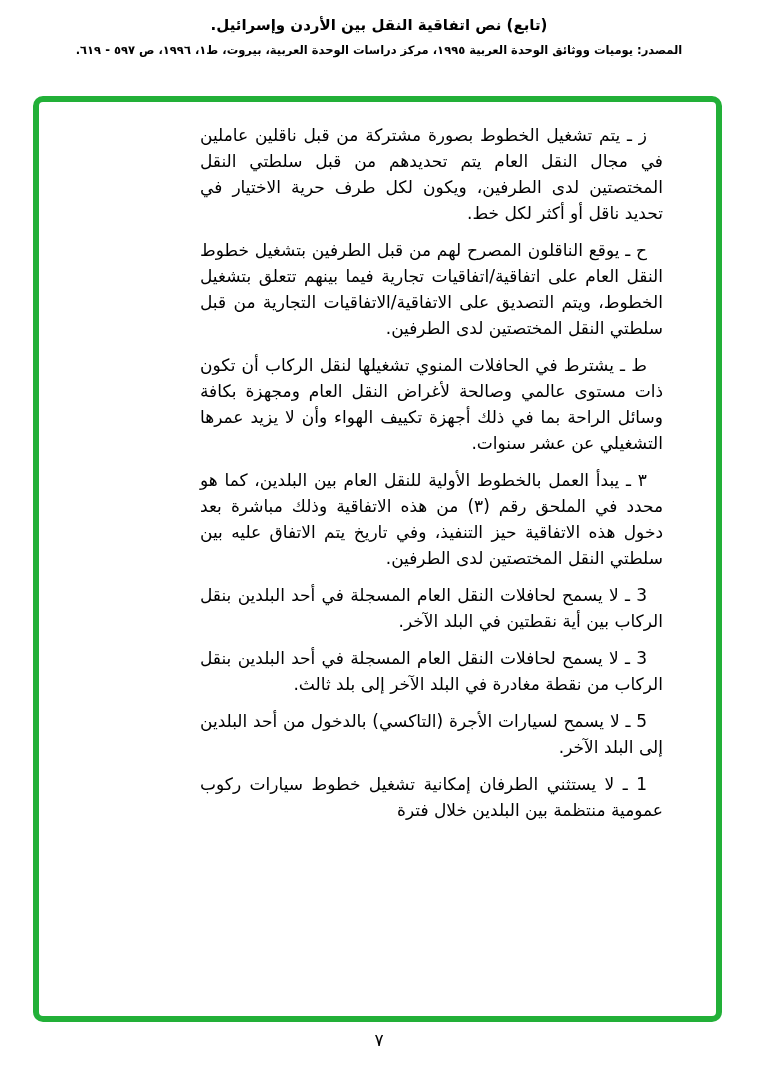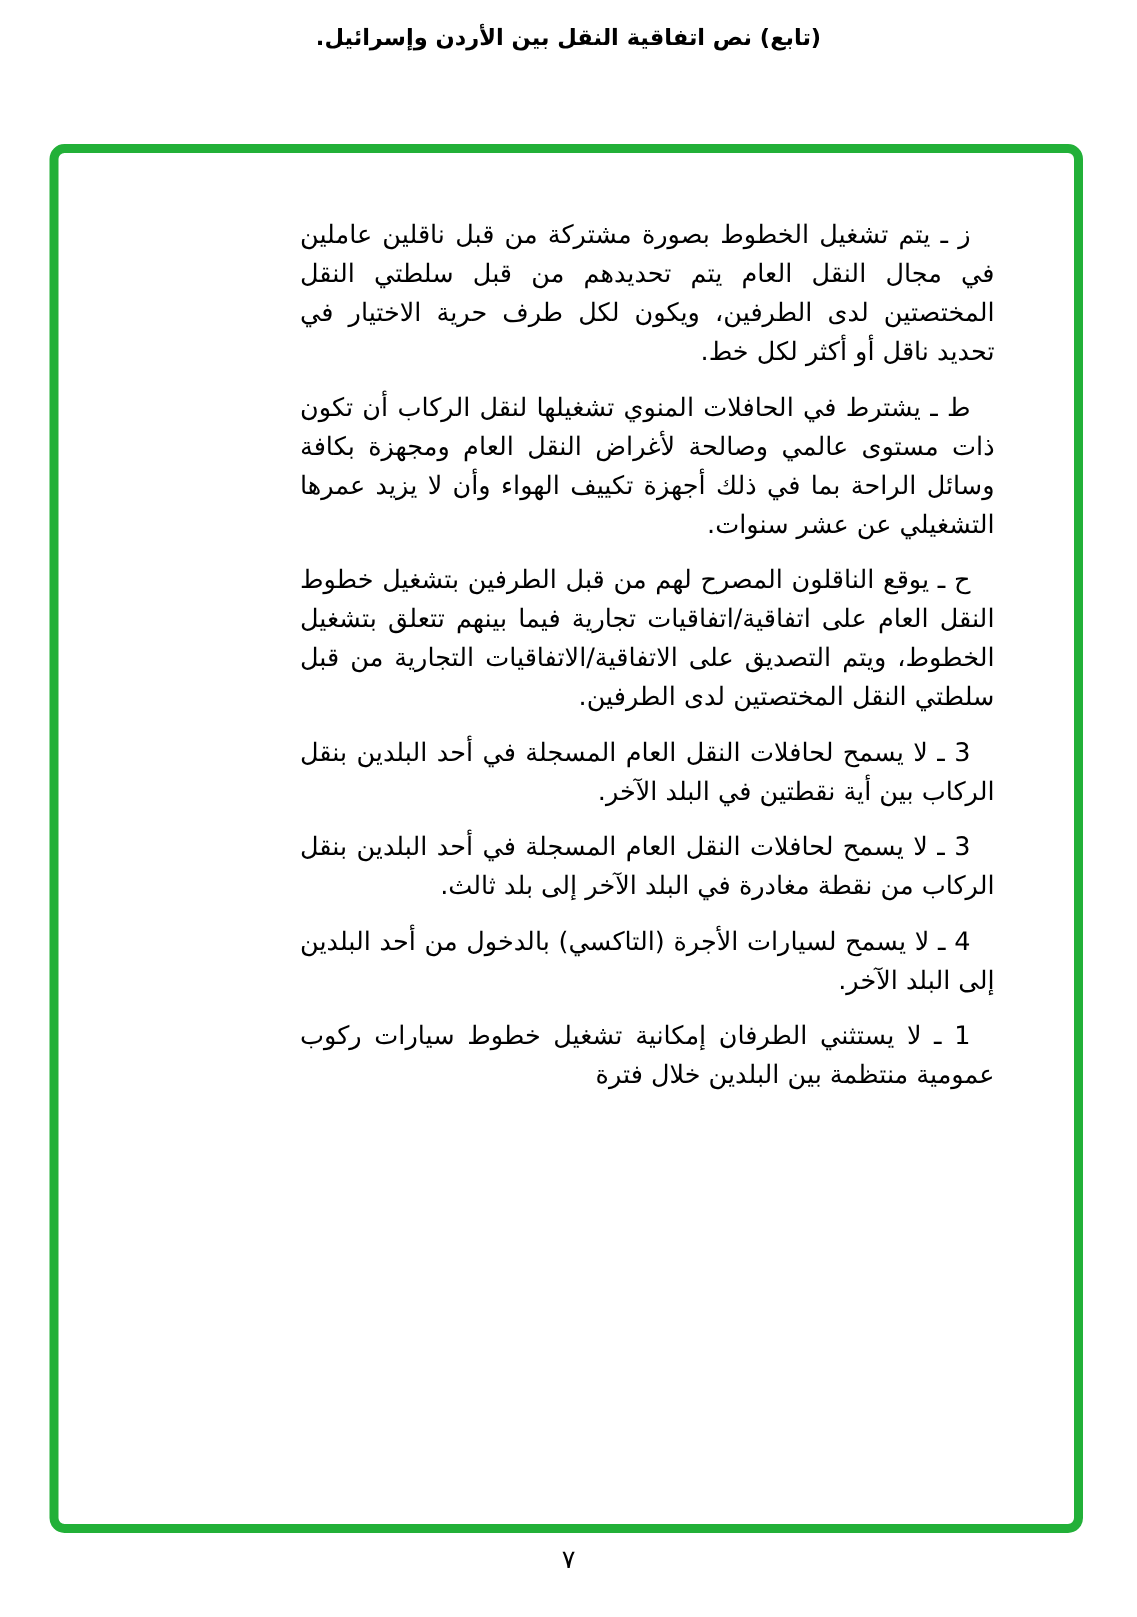--- a/index.html
+++ b/index.html
@@ -42,21 +42,21 @@
     top: 96px;
     width: 689px;
     height: 926px;
     box-sizing: border-box;
     border: 6px solid #22b038;
     border-radius: 10px;
     background: #ffffff;
   }
   .doc-body {
     position: absolute;
-    top: 144px;
+    top: 122px;
     left: 200px;
     width: 463px;
     direction: rtl;
     text-align: justify;
     color: #000000;
     font-size: 17px;
     line-height: 26px;
   }
   .doc-body p {
     margin: 0 0 11px 0;
@@ -73,29 +73,31 @@
     color: #000000;
   }
 </style>
 </head>
 <body>
 
 <div class="page">
 
   <div class="header">
     <p class="doc-title">(تابع) نص اتفاقية النقل بين الأردن وإسرائيل.</p>
+    <p class="doc-source">المصدر: يوميات ووثائق الوحدة العربية ١٩٩٥، مركز دراسات الوحدة العربية، بيروت، ط١، ١٩٩٦، ص ٥٩٧ - ٦١٩.</p>
   </div>
 
   <div class="green-frame" style="border-color: rgb(34, 176, 56);"></div>
 
   <div class="doc-body">
     <p>ز ـ يتم تشغيل الخطوط بصورة مشتركة من قبل ناقلين عاملين في مجال النقل العام يتم تحديدهم من قبل سلطتي النقل المختصتين لدى الطرفين، ويكون لكل طرف حرية الاختيار في تحديد ناقل أو أكثر لكل خط.</p>
+    <p>ح ـ يوقع الناقلون المصرح لهم من قبل الطرفين بتشغيل خطوط النقل العام على اتفاقية/اتفاقيات تجارية فيما بينهم تتعلق بتشغيل الخطوط، ويتم التصديق على الاتفاقية/الاتفاقيات التجارية من قبل سلطتي النقل المختصتين لدى الطرفين.</p>
     <p>ط ـ يشترط في الحافلات المنوي تشغيلها لنقل الركاب أن تكون ذات مستوى عالمي وصالحة لأغراض النقل العام ومجهزة بكافة وسائل الراحة بما في ذلك أجهزة تكييف الهواء وأن لا يزيد عمرها التشغيلي عن عشر سنوات.</p>
-    <p>ح ـ يوقع الناقلون المصرح لهم من قبل الطرفين بتشغيل خطوط النقل العام على اتفاقية/اتفاقيات تجارية فيما بينهم تتعلق بتشغيل الخطوط، ويتم التصديق على الاتفاقية/الاتفاقيات التجارية من قبل سلطتي النقل المختصتين لدى الطرفين.</p>
+    <p>٣ ـ يبدأ العمل بالخطوط الأولية للنقل العام بين البلدين، كما هو محدد في الملحق رقم (٣) من هذه الاتفاقية وذلك مباشرة بعد دخول هذه الاتفاقية حيز التنفيذ، وفي تاريخ يتم الاتفاق عليه بين سلطتي النقل المختصتين لدى الطرفين.</p>
     <p>3 ـ لا يسمح لحافلات النقل العام المسجلة في أحد البلدين بنقل الركاب بين أية نقطتين في البلد الآخر.</p>
     <p>3 ـ لا يسمح لحافلات النقل العام المسجلة في أحد البلدين بنقل الركاب من نقطة مغادرة في البلد الآخر إلى بلد ثالث.</p>
-    <p>4 ـ لا يسمح لسيارات الأجرة (التاكسي) بالدخول من أحد البلدين إلى البلد الآخر.</p>
+    <p>5 ـ لا يسمح لسيارات الأجرة (التاكسي) بالدخول من أحد البلدين إلى البلد الآخر.</p>
     <p>1 ـ لا يستثني الطرفان إمكانية تشغيل خطوط سيارات ركوب عمومية منتظمة بين البلدين خلال فترة</p>
   </div>
 
   <div class="page-number">٧</div>
 
 </div>
 
 </body></html>

